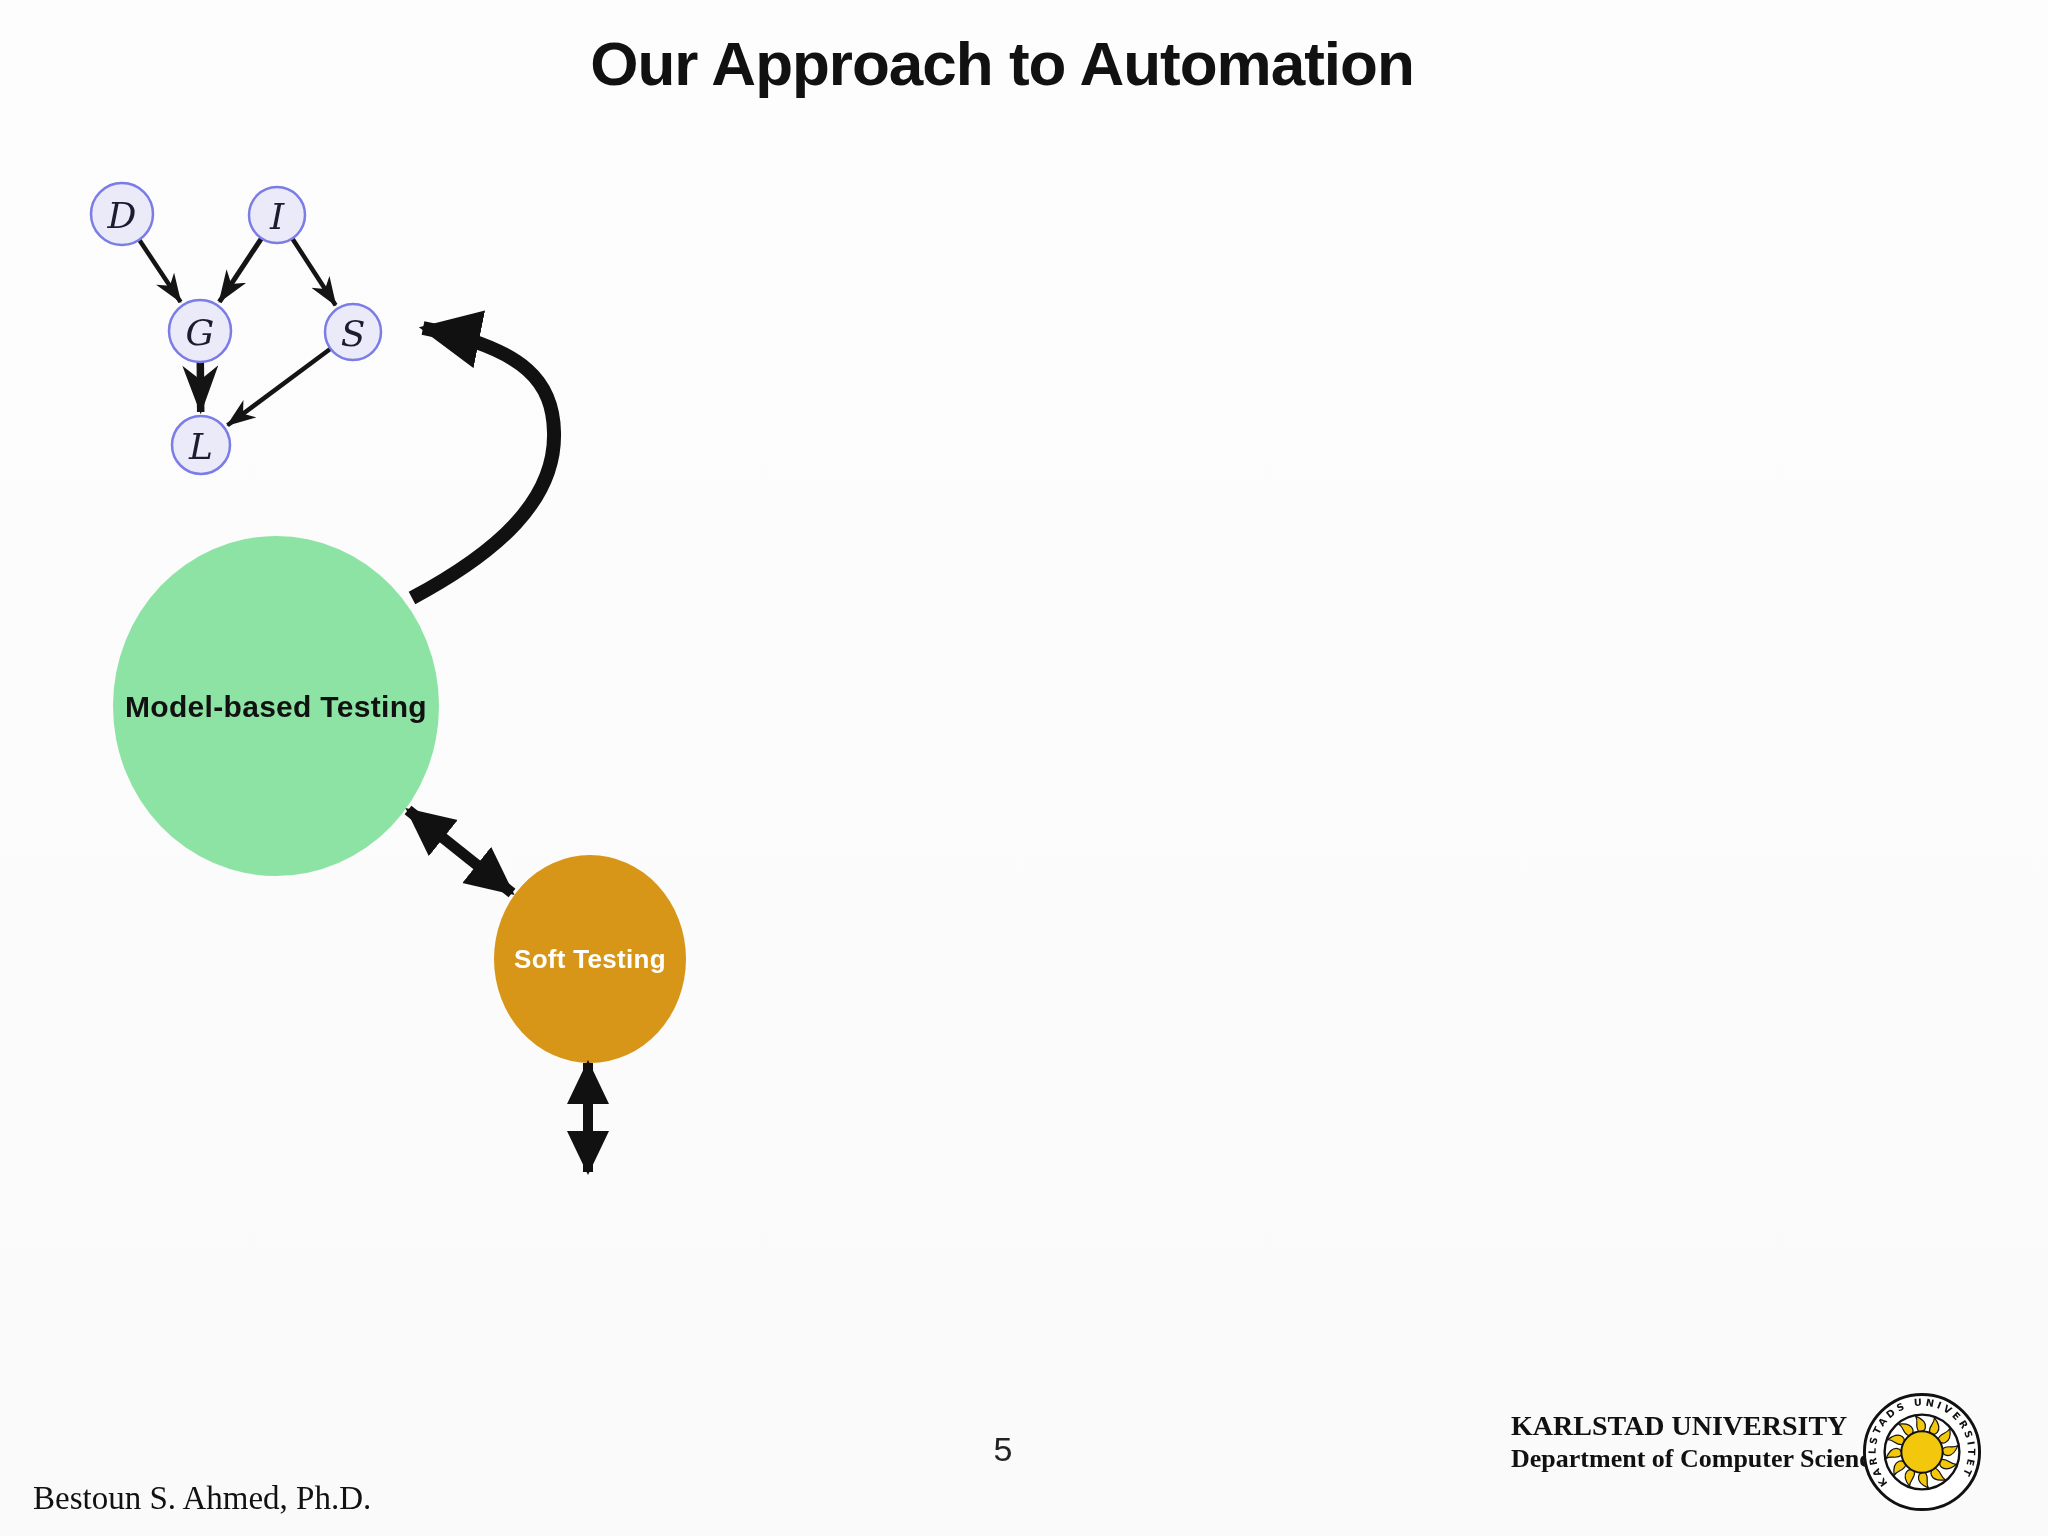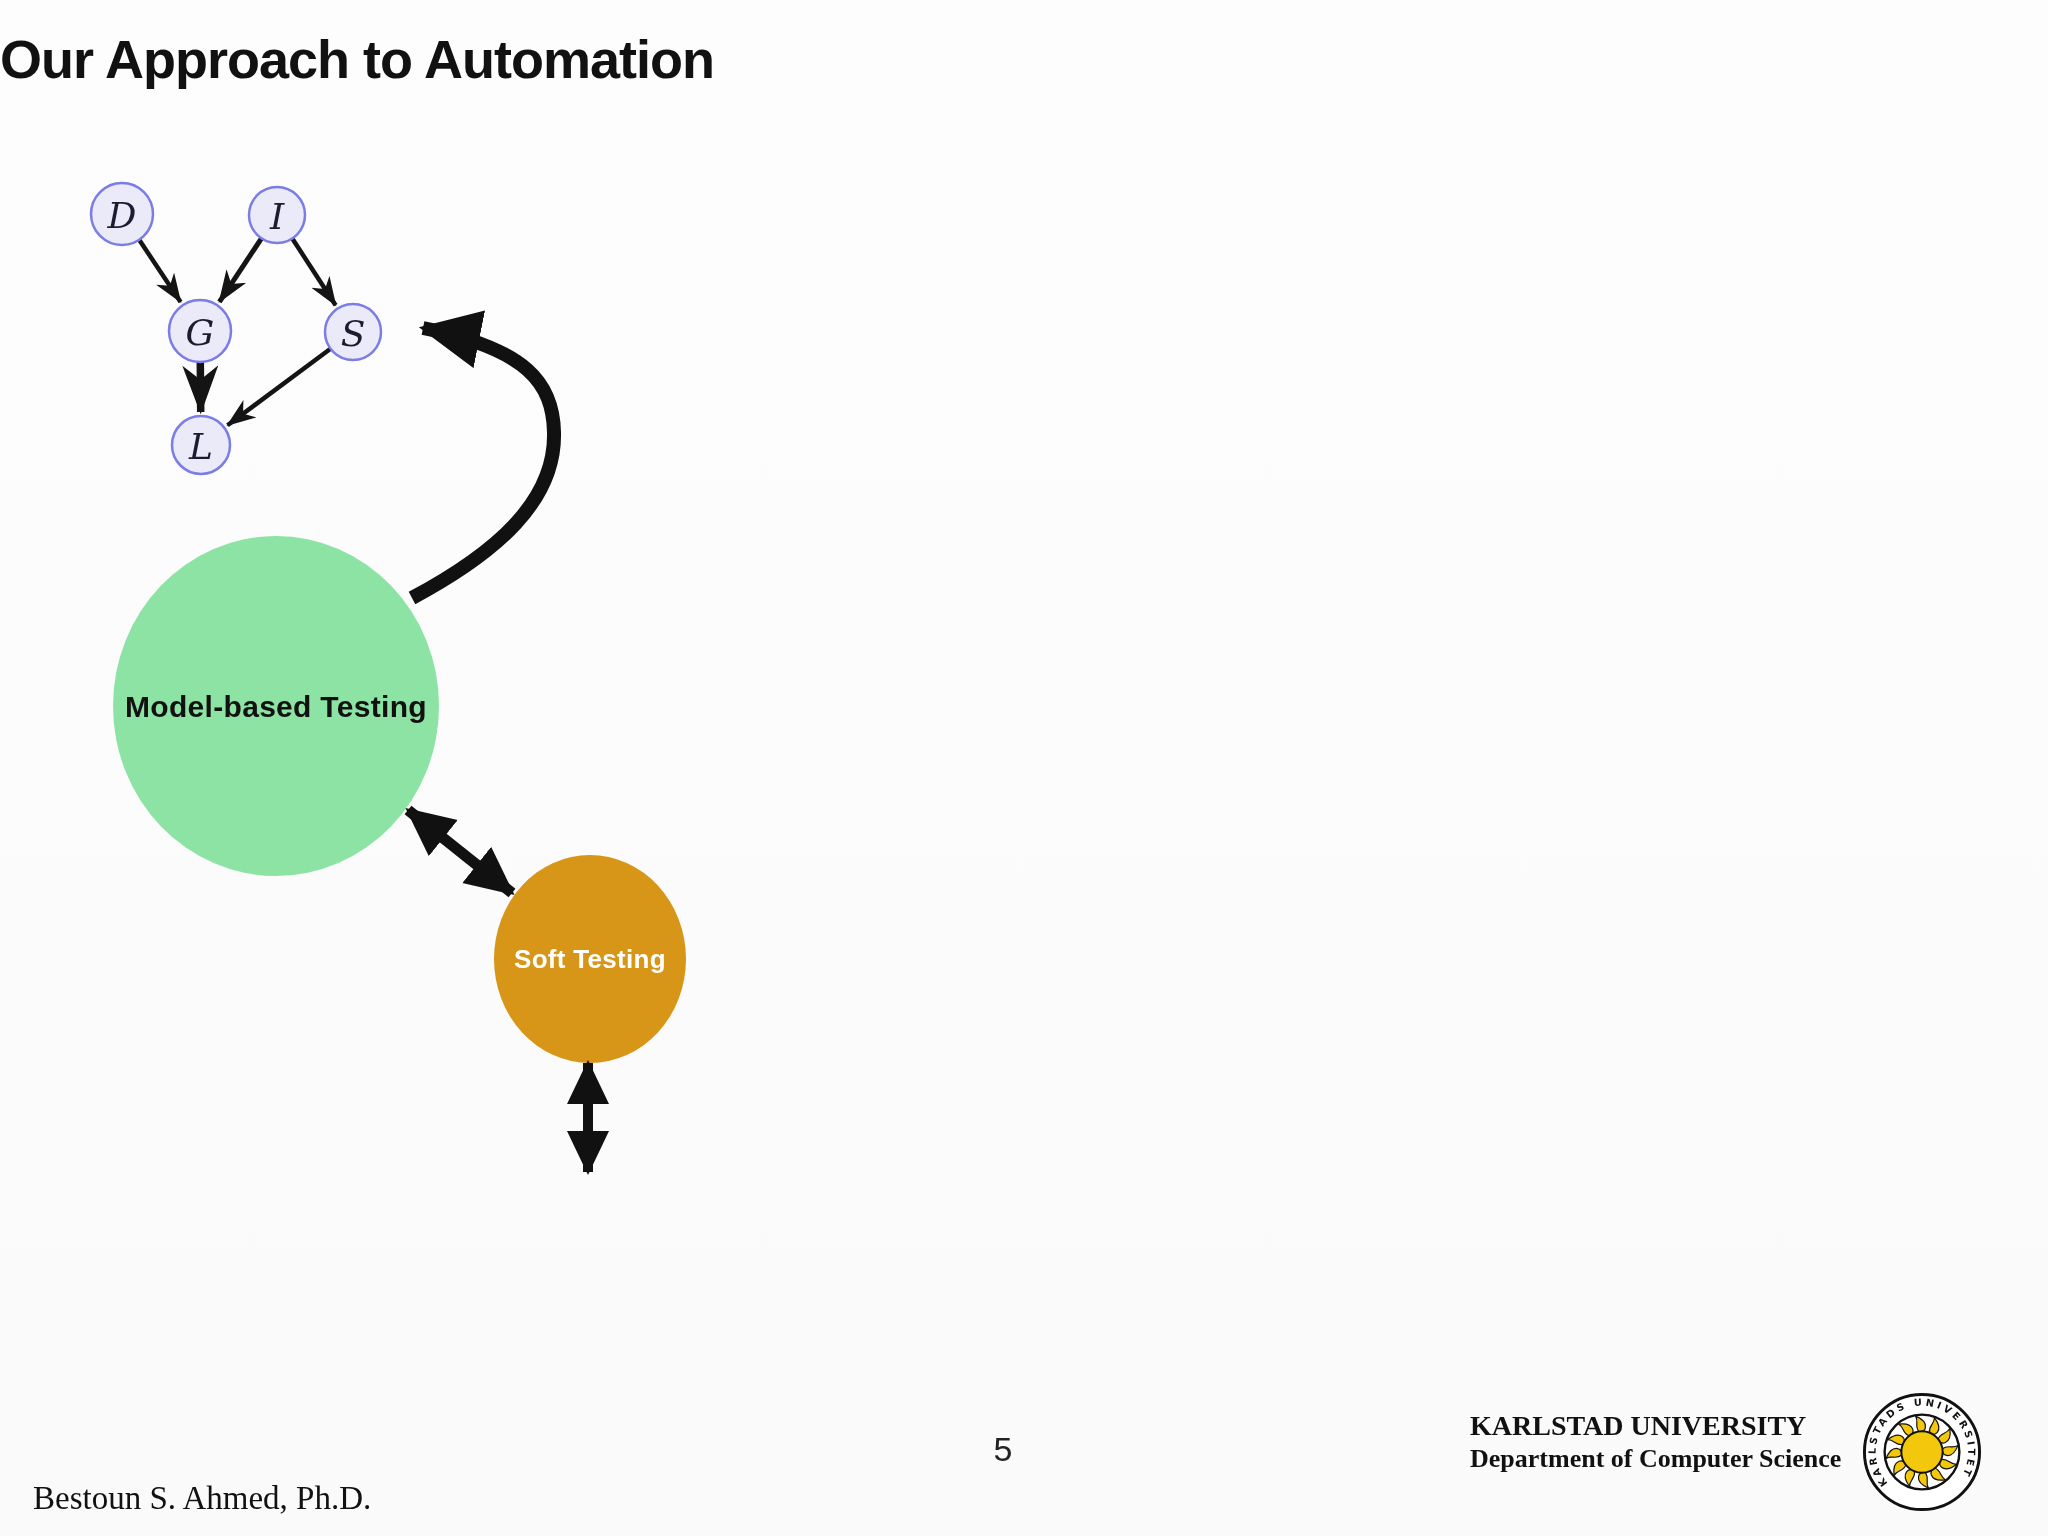--- a/index.html
+++ b/index.html
@@ -11,21 +11,22 @@
   }
   .slide {
     position: relative;
     width: 2048px; height: 1536px;
     background: linear-gradient(180deg, #fdfdfd 0%, #fafafa 100%);
   }
   .title {
     position: absolute;
     top: 28px; left: 0; width: 2004px;
     margin: 0;
-    font-size: 54px;
+    text-align: center;
+    font-size: 62px;
     font-weight: 700;
     letter-spacing: -1px;
     color: #111;
     font-family: "Liberation Sans", sans-serif;
   }
   svg.diagram {
     position: absolute;
     top: 0; left: 0;
     width: 2048px; height: 1536px;
   }
@@ -60,21 +61,21 @@
     position: absolute;
     left: 983px; top: 1430px;
     width: 40px;
     text-align: center;
     font-family: "Liberation Sans", sans-serif;
     font-size: 34px;
     color: #222;
   }
   .footer-inst {
     position: absolute;
-    left: 1470px; top: 1409px;
+    left: 1511px; top: 1409px;
     font-family: "Liberation Serif", serif;
     font-weight: 700;
     color: #111;
     line-height: 33px;
   }
   .footer-inst .line1 { font-size: 28px; }
   .footer-inst .line2 { font-size: 26px; }
   svg.seal {
     position: absolute;
     left: 1861px; top: 1391px;

